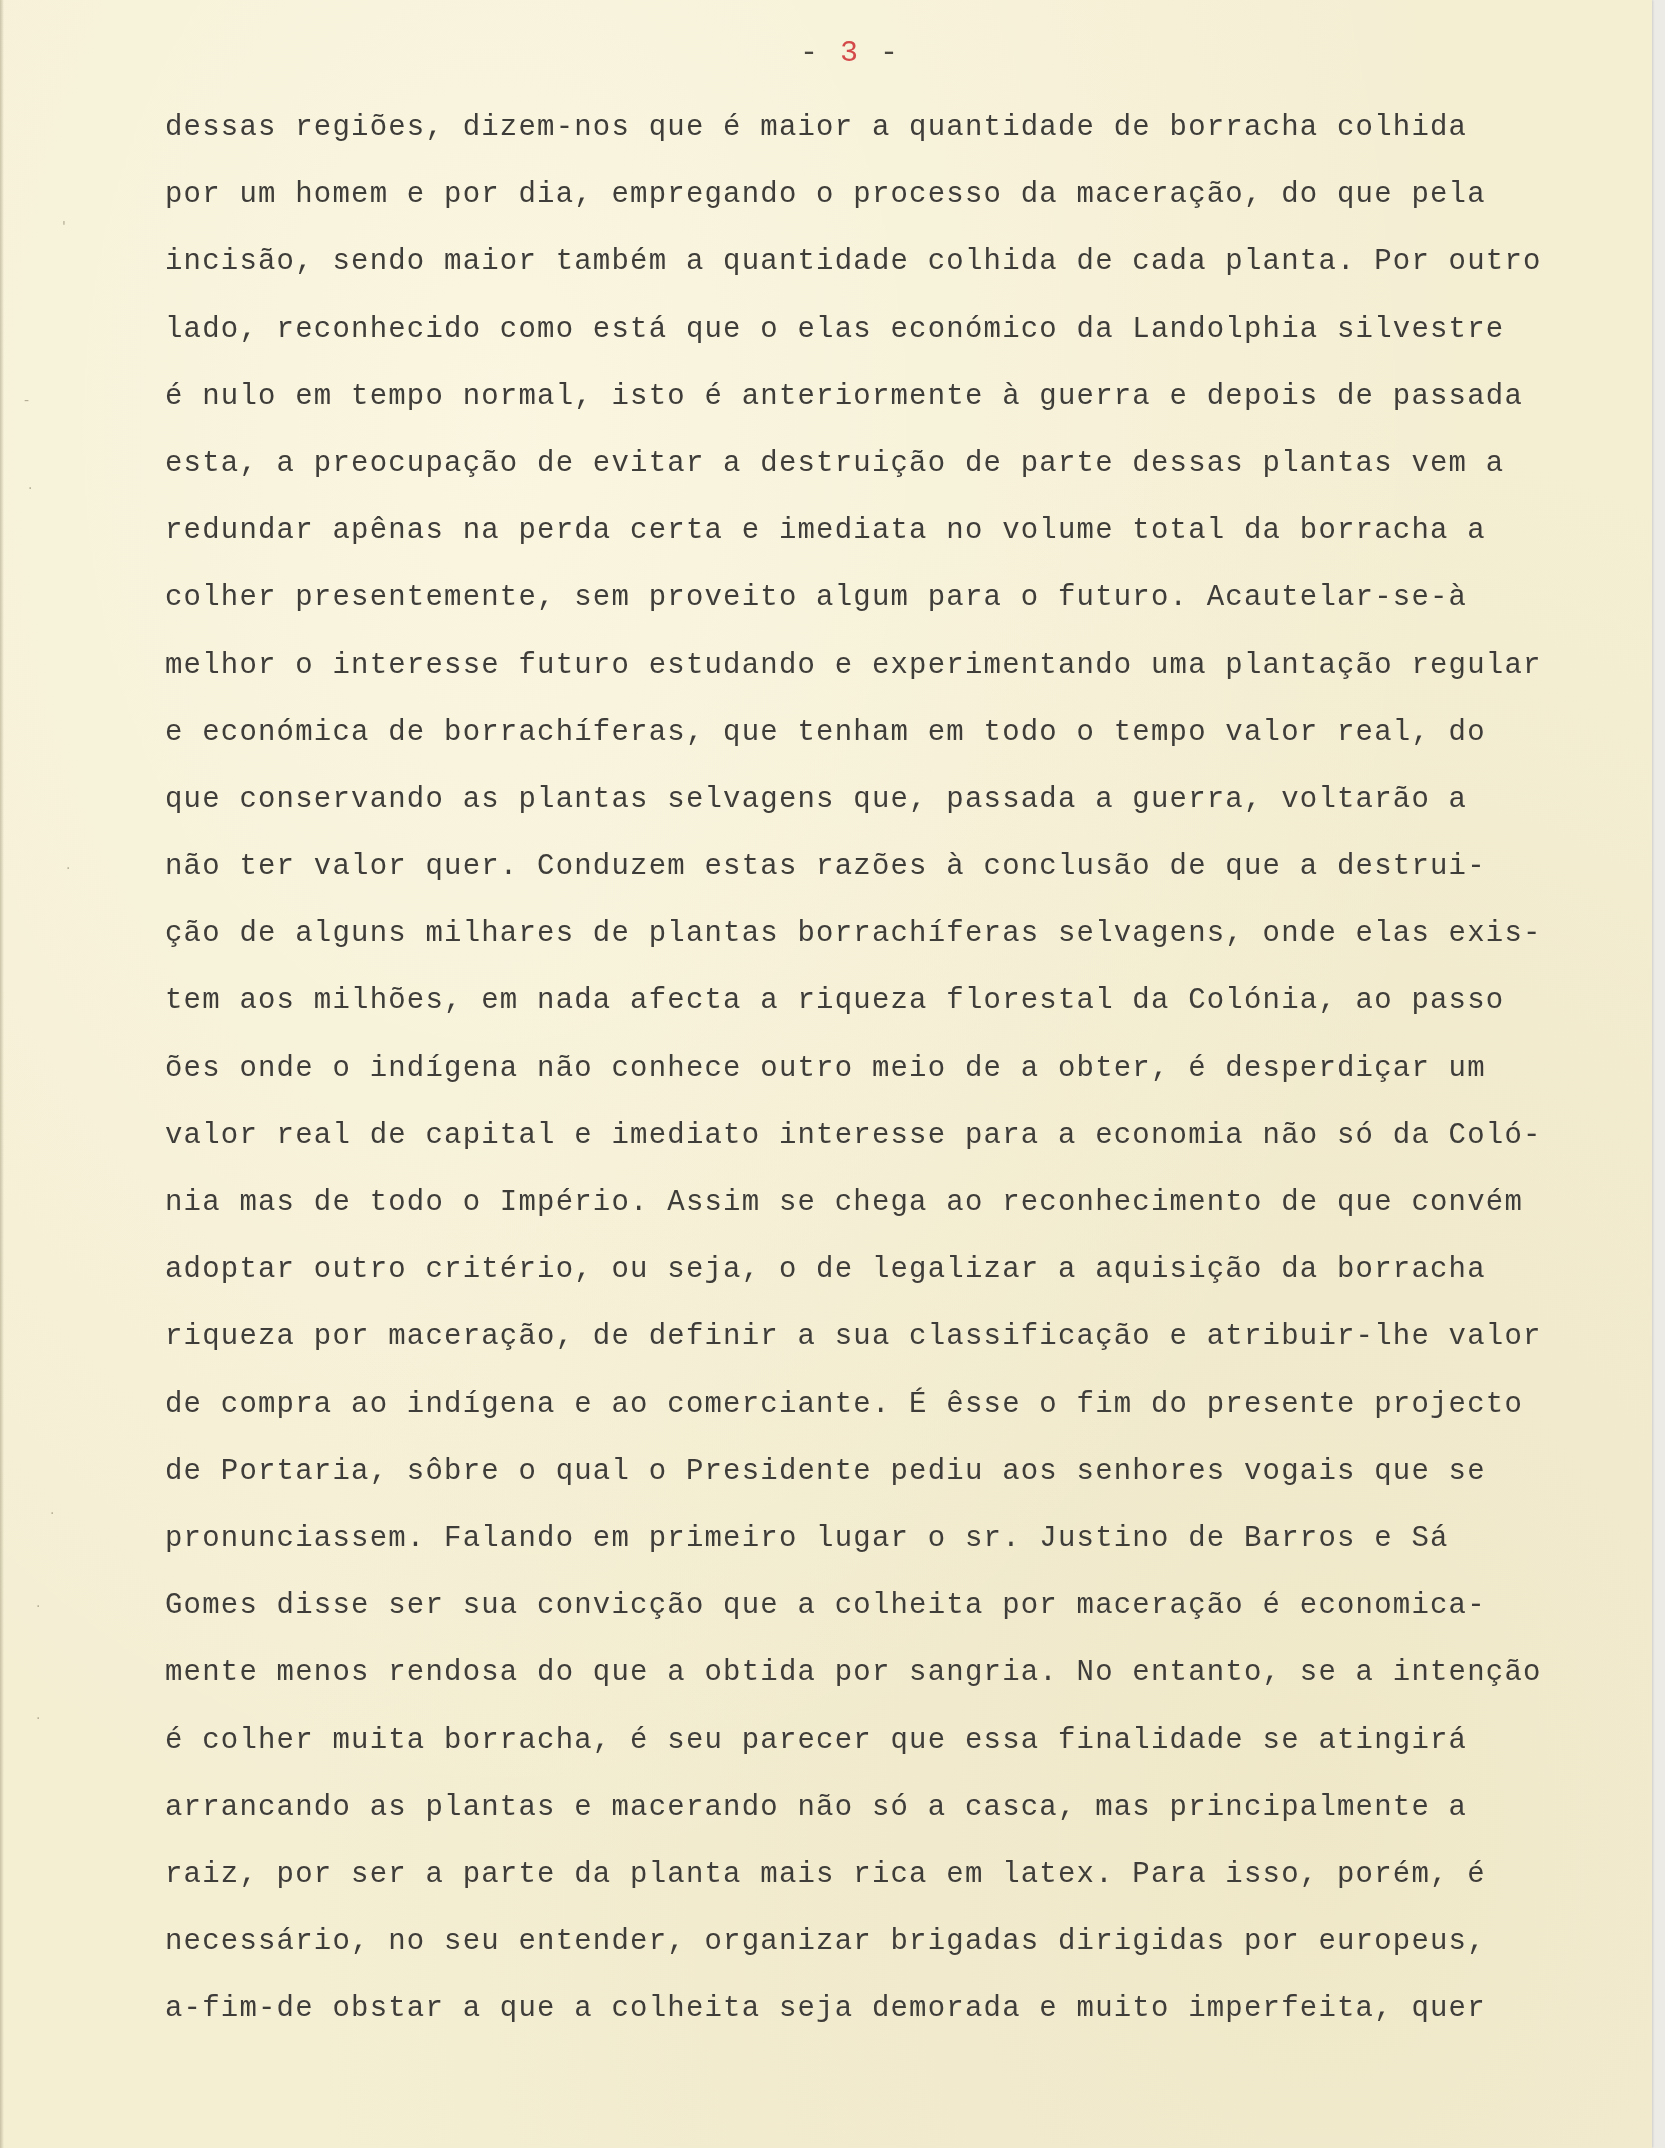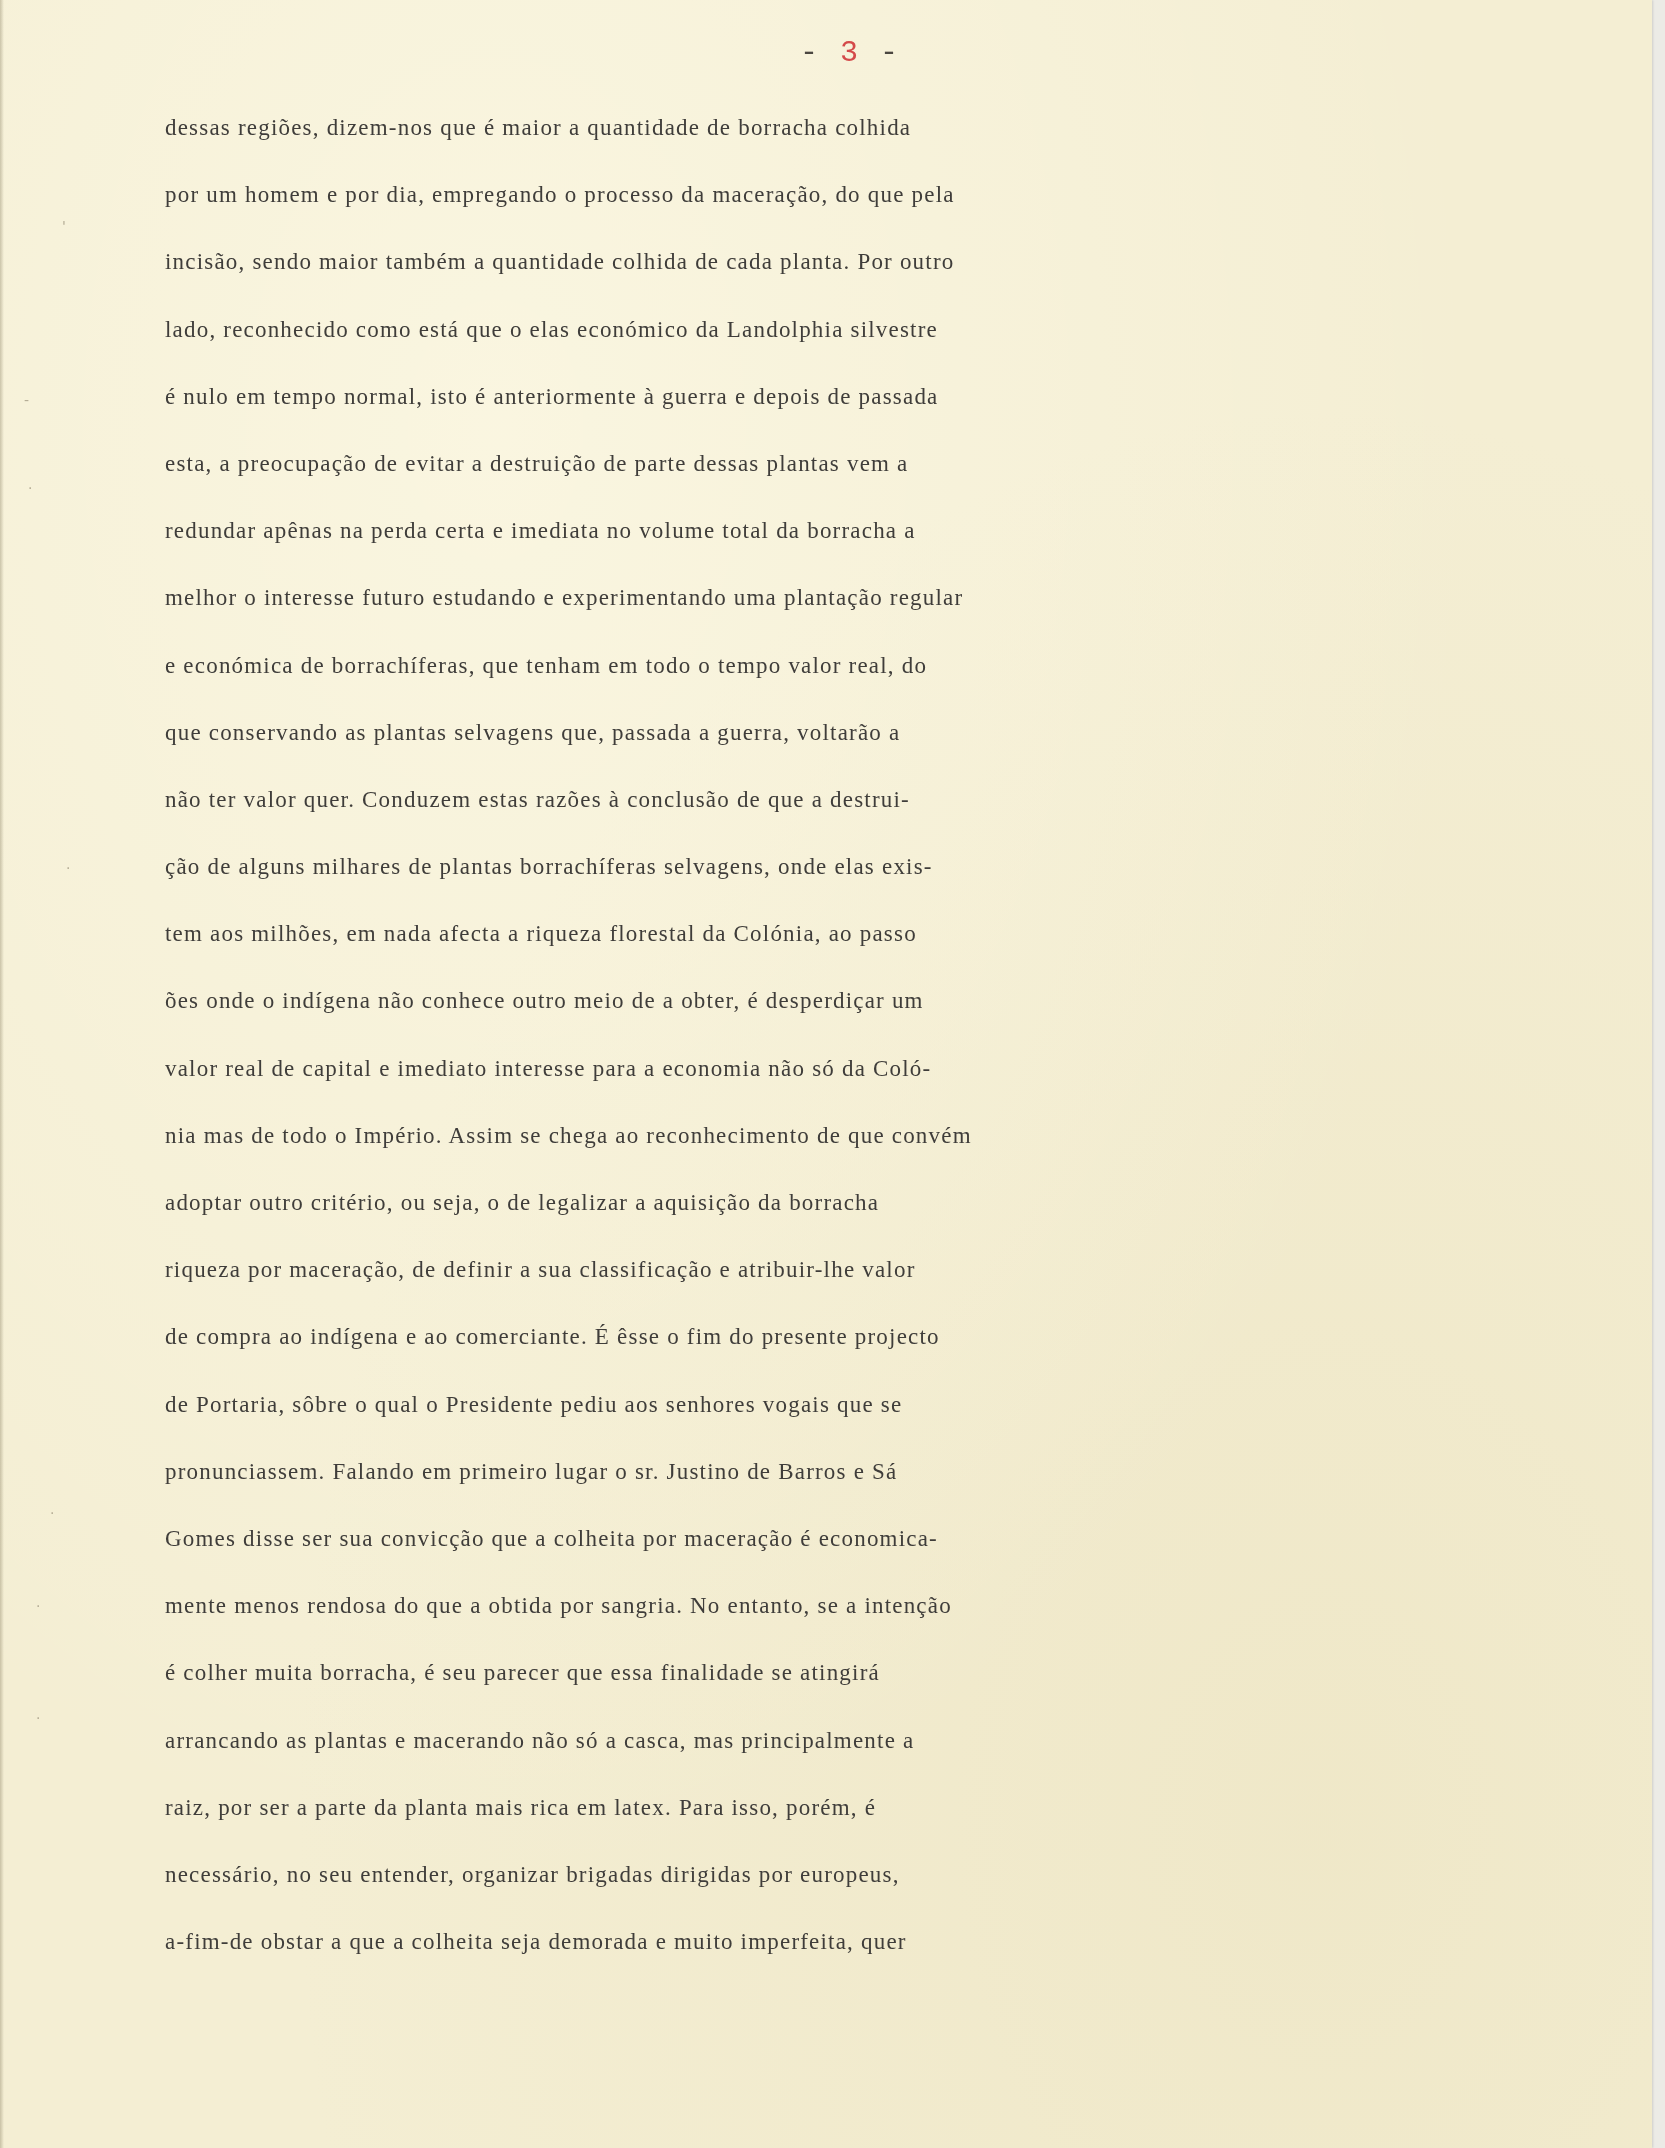--- a/index.html
+++ b/index.html
@@ -26,22 +26,22 @@
     text-align: center;
     font-family: "Liberation Mono", "DejaVu Sans Mono", monospace;
     font-size: 30px; color: #4a4640; letter-spacing: 2px;
   }
   .page-number .num { color: #d44a4a; }
   .body-text {
     position: absolute; left: 165px; top: 94px; width: 1480px;
   }
   .line {
     height: 67.2px; line-height: 67.2px;
-    font-family: Liberation Serif, serif;
-    font-size: 23px;
+    font-family: Liberation Mono, monospace;
+    font-size: 29px;
     color: #3f3d3a;
     white-space: pre;
     letter-spacing: 1.2px;
   }
   .margin-mark {
     position: absolute; color: #b5ad96;
     font-family: "DejaVu Sans", sans-serif; font-size: 14px;
   }
 </style>
 </head>
@@ -61,20 +61,21 @@
   <span class="margin-mark" style="left:36px;top:1710px;">·</span>
 
   <div class="body-text">
     <div class="line">dessas regiões, dizem-nos que é maior a quantidade de borracha colhida</div>
     <div class="line">por um homem e por dia, empregando o processo da maceração, do que pela</div>
     <div class="line">incisão, sendo maior também a quantidade colhida de cada planta. Por outro</div>
     <div class="line">lado, reconhecido como está que o elas económico da Landolphia silvestre</div>
     <div class="line">é nulo em tempo normal, isto é anteriormente à guerra e depois de passada</div>
     <div class="line">esta, a preocupação de evitar a destruição de parte dessas plantas vem a</div>
     <div class="line">redundar apênas na perda certa e imediata no volume total da borracha a</div>
+    <div class="line">colher presentemente, sem proveito algum para o futuro. Acautelar-se-à</div>
     <div class="line">melhor o interesse futuro estudando e experimentando uma plantação regular</div>
     <div class="line">e económica de borrachíferas, que tenham em todo o tempo valor real, do</div>
     <div class="line">que conservando as plantas selvagens que, passada a guerra, voltarão a</div>
     <div class="line">não ter valor quer. Conduzem estas razões à conclusão de que a destrui-</div>
     <div class="line">ção de alguns milhares de plantas borrachíferas selvagens, onde elas exis-</div>
     <div class="line">tem aos milhões, em nada afecta a riqueza florestal da Colónia, ao passo</div>
     <div class="line">ões onde o indígena não conhece outro meio de a obter, é desperdiçar um</div>
     <div class="line">valor real de capital e imediato interesse para a economia não só da Coló-</div>
     <div class="line">nia mas de todo o Império. Assim se chega ao reconhecimento de que convém</div>
     <div class="line">adoptar outro critério, ou seja, o de legalizar a aquisição da borracha</div>

